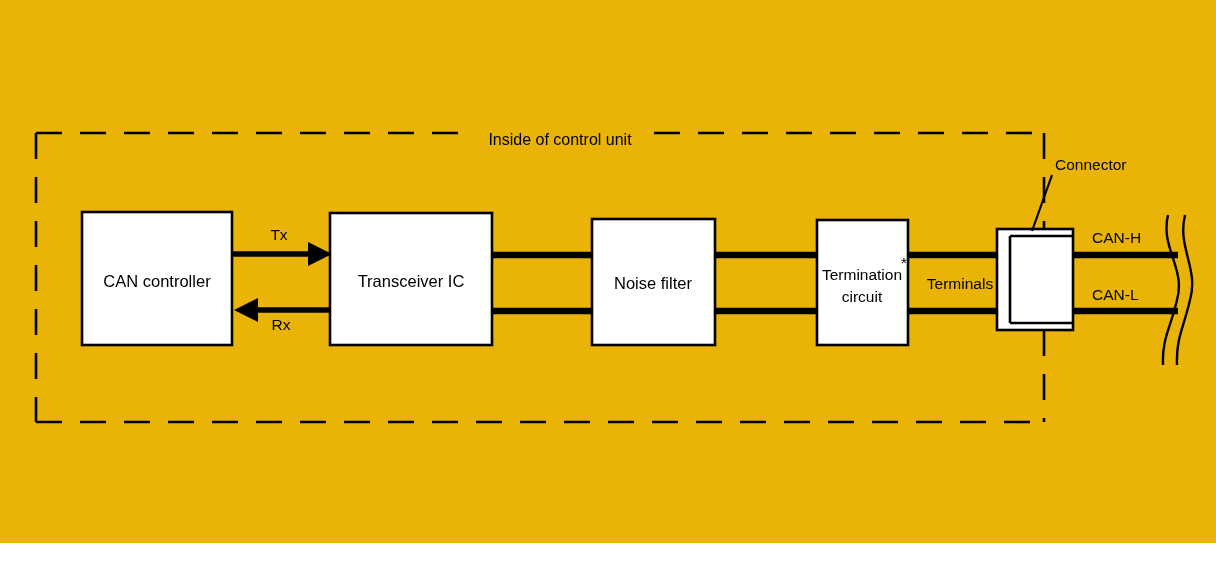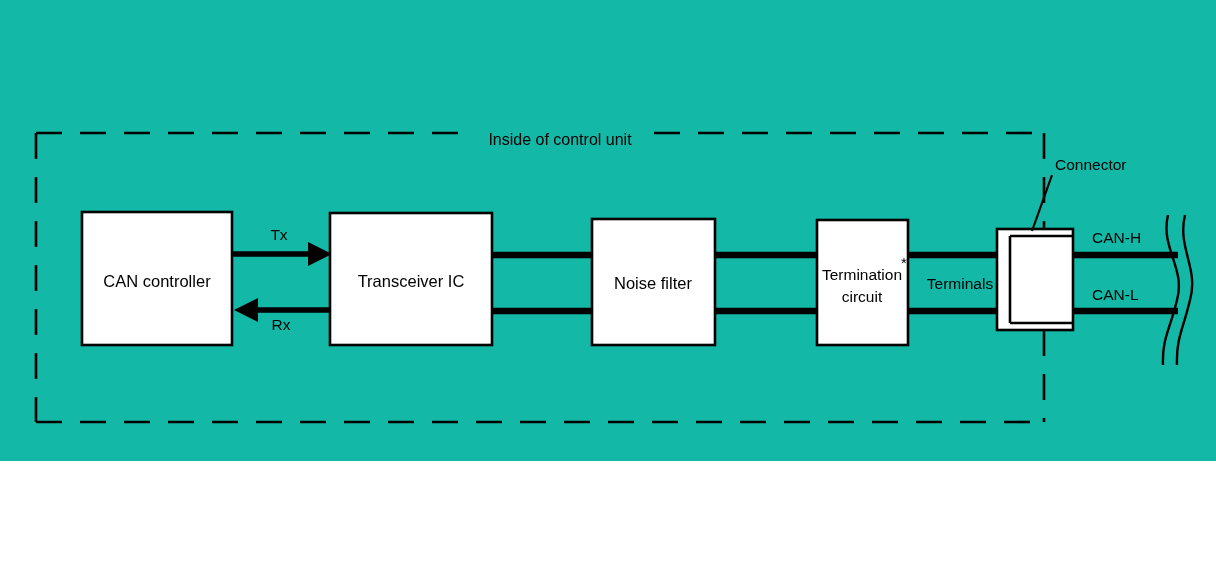--- a/index.html
+++ b/index.html
@@ -9,22 +9,22 @@
   }
   body {
     width: 1216px;
     height: 582px;
     font-family: "Liberation Sans", sans-serif;
     overflow: hidden;
   }
   #diagram-root {
     position: relative;
     width: 1216px;
-    height: 461px;
-    background: #14b8a6;
+    height: 543px;
+    background: #eab308;
   }
   svg#diagram-svg {
     display: block;
     width: 1216px;
     height: 582px;
   }
   .blk-rect {
     fill: #ffffff;
     stroke: #000000;
     stroke-width: 2.6;

